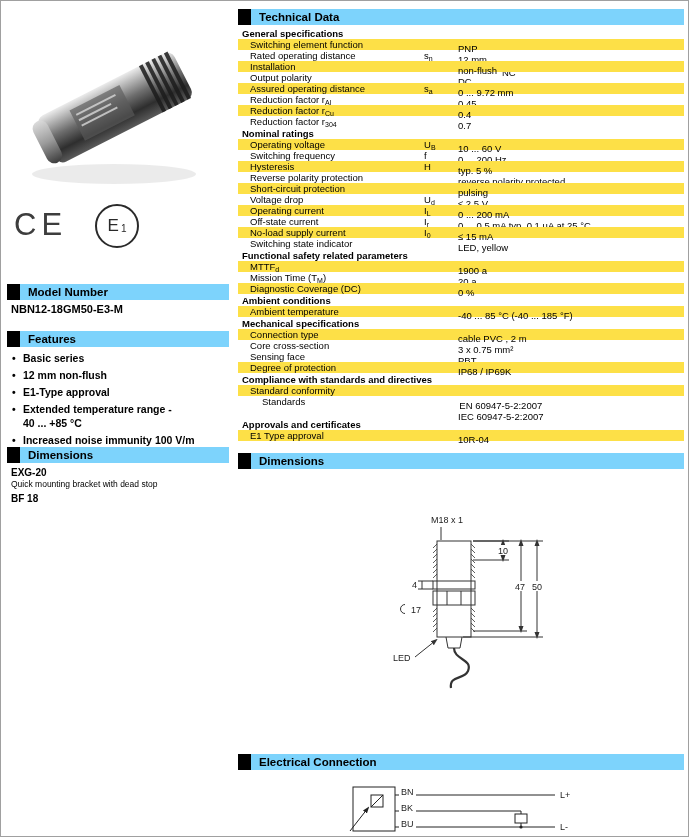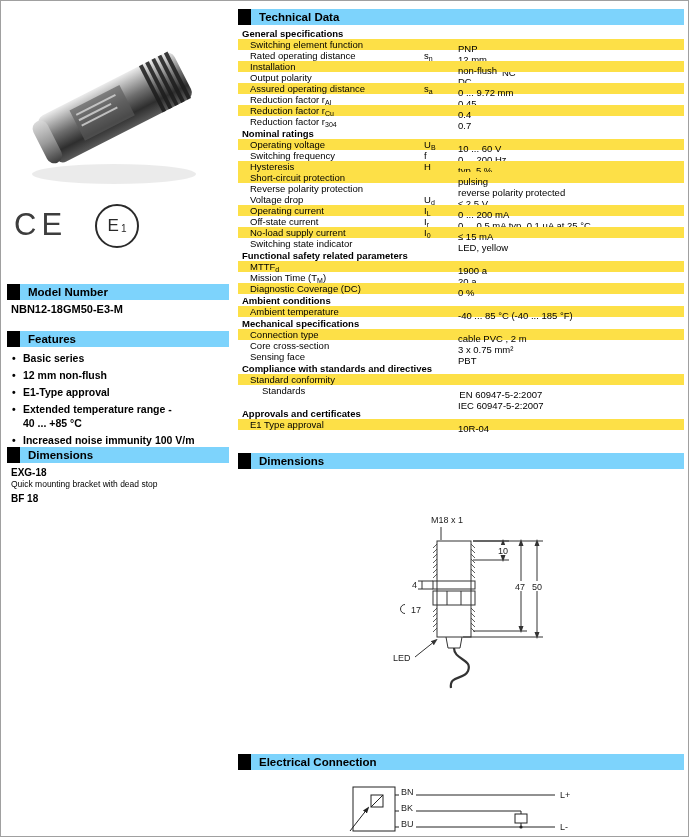--- a/index.html
+++ b/index.html
@@ -104,21 +104,21 @@
     <div class="feat">Extended temperature range -
 40 ... +85 °C</div>
     <div class="feat">Increased noise immunity 100 V/m</div>
   </div>
 
   <div class="bar" style="left:6px;top:446px;width:222px">
     <span class="sq"></span>
     <span class="bartxt">Dimensions</span>
   </div>
   <div id="accessories">
-    <div class="acc-name">EXG-18</div>
+    <div class="acc-name">EXG-20</div>
     <div class="acc-desc">Quick mounting bracket with dead stop</div>
     <div class="acc-name">BF 18</div>
   </div>
 
   <div class="bar" style="left:237px;top:8px;width:446px">
     <span class="sq"></span>
     <span class="bartxt">Technical Data</span>
   </div>
 
   <div id="tech-table">
@@ -216,34 +216,34 @@
       </div>
       <div class="trow shade">
         <span class="lbl"><span>Hysteresis</span><sub></sub><span></span></span>
         <span class="sym"><span>H</span><sub></sub></span>
         <span class="val">
           <span>typ. 5 %</span>
           <span></span>
         </span>
         <span class="val2"></span>
       </div>
+      <div class="trow">
+        <span class="lbl"><span>Reverse polarity protection</span><sub></sub><span></span></span>
+        <span class="sym"><span></span><sub></sub></span>
+        <span class="val">
+          <span>reverse polarity protected</span>
+          <span></span>
+        </span>
+        <span class="val2"></span>
+      </div>
       <div class="trow shade">
         <span class="lbl"><span>Short-circuit protection</span><sub></sub><span></span></span>
         <span class="sym"><span></span><sub></sub></span>
         <span class="val">
           <span>pulsing</span>
-          <span></span>
-        </span>
-        <span class="val2"></span>
-      </div>
-      <div class="trow">
-        <span class="lbl"><span>Reverse polarity protection</span><sub></sub><span></span></span>
-        <span class="sym"><span></span><sub></sub></span>
-        <span class="val">
-          <span>reverse polarity protected</span>
           <span></span>
         </span>
         <span class="val2"></span>
       </div>
       <div class="trow">
         <span class="lbl"><span>Voltage drop</span><sub></sub><span></span></span>
         <span class="sym"><span>U</span><sub>d</sub></span>
         <span class="val">
           <span>≤ 2.5 V</span>
           <span></span>
@@ -341,20 +341,29 @@
           <span>3 x 0.75 mm²</span>
           <span></span>
         </span>
         <span class="val2"></span>
       </div>
       <div class="trow">
         <span class="lbl"><span>Sensing face</span><sub></sub><span></span></span>
         <span class="sym"><span></span><sub></sub></span>
         <span class="val">
           <span>PBT</span>
+          <span></span>
+        </span>
+        <span class="val2"></span>
+      </div>
+      <div class="trow shade">
+        <span class="lbl"><span>Degree of protection</span><sub></sub><span></span></span>
+        <span class="sym"><span></span><sub></sub></span>
+        <span class="val">
+          <span>IP68 / IP69K</span>
           <span></span>
         </span>
         <span class="val2"></span>
       </div>
       <div class="tsec"><span>Compliance with standards and directives</span></div>
       <div class="trow shade">
         <span class="lbl"><span>Standard conformity</span><sub></sub><span></span></span>
         <span class="sym"><span></span><sub></sub></span>
         <span class="val">
           <span></span>

